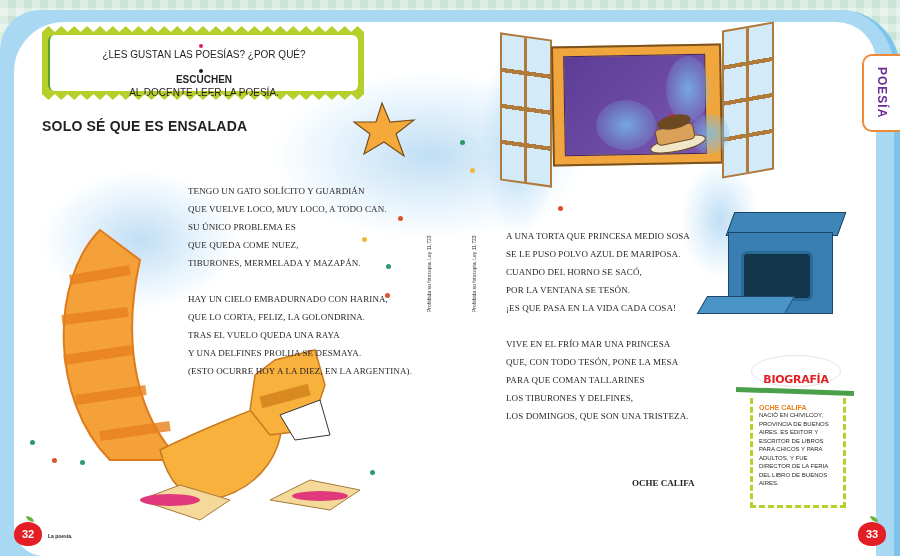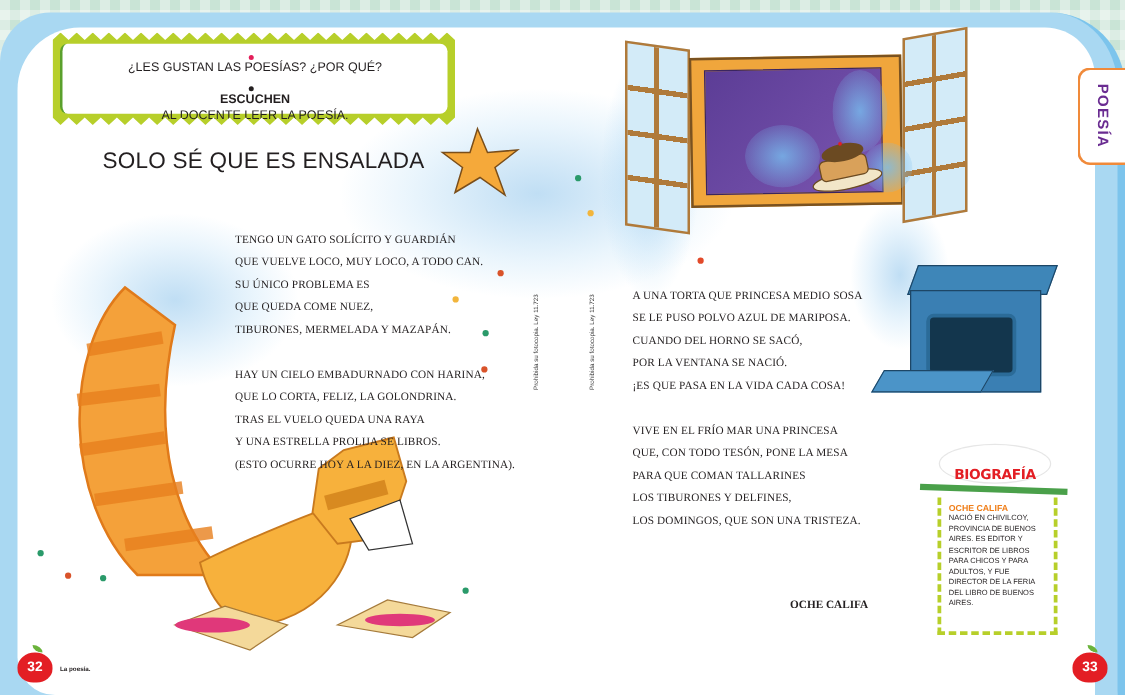--- a/index.html
+++ b/index.html
@@ -41,21 +41,21 @@
       border-left: 2px solid #5aa02c;
     }
     .prompt-item {
       font-size: 10px; color: #231f20; line-height: 13px;
       display: flex; align-items: center; margin: 3px 0 8px 0; flex-direction: column;
     }
     .prompt-item .dot { width: 4px; height: 4px; border-radius: 50%; margin-right: 7px; }
     .prompt-item b { font-weight: bold; margin-right: 0; }
     .title {
       position: absolute; left: 42px; top: 118px;
-      font-size: 18px; font-weight: normal; color: #231f20; letter-spacing: 0.2px; margin-left: 40px;
+      font-size: 14px; font-weight: bold; color: #231f20; letter-spacing: 0.2px;
     }
     .poem {
       position: absolute; font-family: "Liberation Serif", serif;
       font-size: 9px; color: #231f20; line-height: 18px; letter-spacing: 0.1px;
     }
     .stanza { margin-bottom: 18px; }
     .author {
       position: absolute; left: 632px; top: 478px;
       font-family: "Liberation Serif", serif; font-size: 9px; font-weight: bold; color: #231f20;
     }
@@ -228,31 +228,31 @@
     <div>TENGO UN GATO SOLÍCITO Y GUARDIÁN</div>
     <div>QUE VUELVE LOCO, MUY LOCO, A TODO CAN.</div>
     <div>SU ÚNICO PROBLEMA ES</div>
     <div>QUE QUEDA COME NUEZ,</div>
     <div>TIBURONES, MERMELADA Y MAZAPÁN.</div>
   </div>
   <div class="stanza">
     <div>HAY UN CIELO EMBADURNADO CON HARINA,</div>
     <div>QUE LO CORTA, FELIZ, LA GOLONDRINA.</div>
     <div>TRAS EL VUELO QUEDA UNA RAYA</div>
-    <div>Y UNA ESTRELLA PROLIJA SE LIBROS.</div>
+    <div>Y UNA DELFINES PROLIJA SE DESMAYA.</div>
     <div>(ESTO OCURRE HOY A LA DIEZ, EN LA ARGENTINA).</div>
   </div>
 </div>
 
 <div class="poem" style="left:506px;top:227px;">
   <div class="stanza">
     <div>A UNA TORTA QUE PRINCESA MEDIO SOSA</div>
     <div>SE LE PUSO POLVO AZUL DE MARIPOSA.</div>
     <div>CUANDO DEL HORNO SE SACÓ,</div>
-    <div>POR LA VENTANA SE NACIÓ.</div>
+    <div>POR LA VENTANA SE TESÓN.</div>
     <div>¡ES QUE PASA EN LA VIDA CADA COSA!</div>
   </div>
   <div class="stanza">
     <div>VIVE EN EL FRÍO MAR UNA PRINCESA</div>
     <div>QUE, CON TODO TESÓN, PONE LA MESA</div>
     <div>PARA QUE COMAN TALLARINES</div>
     <div>LOS TIBURONES Y DELFINES,</div>
     <div>LOS DOMINGOS, QUE SON UNA TRISTEZA.</div>
   </div>
 </div>

